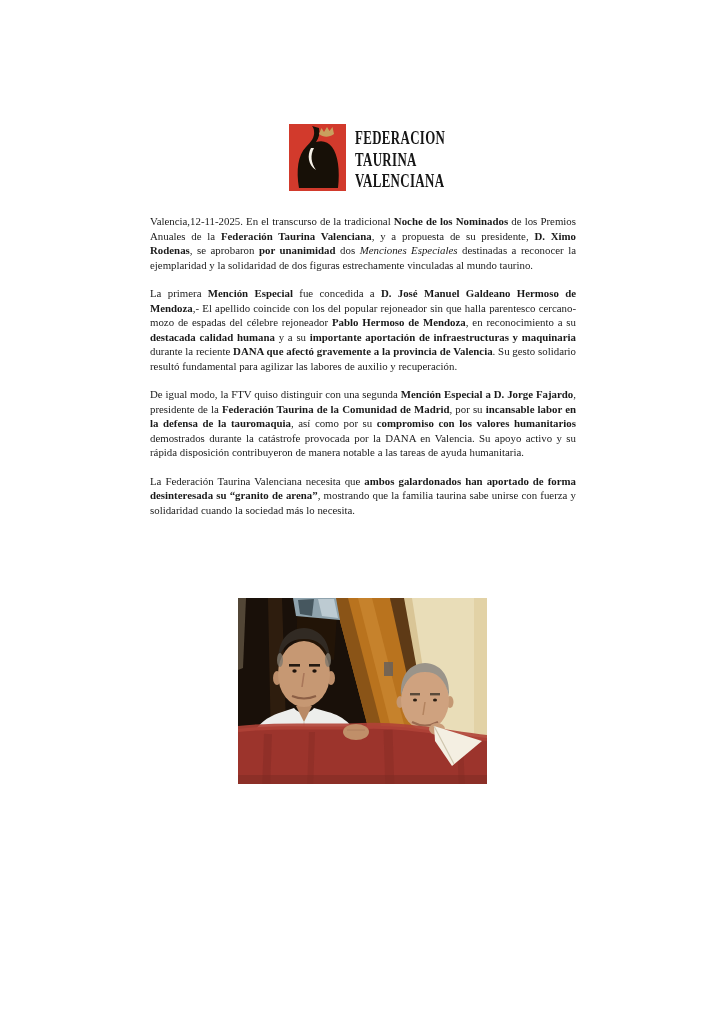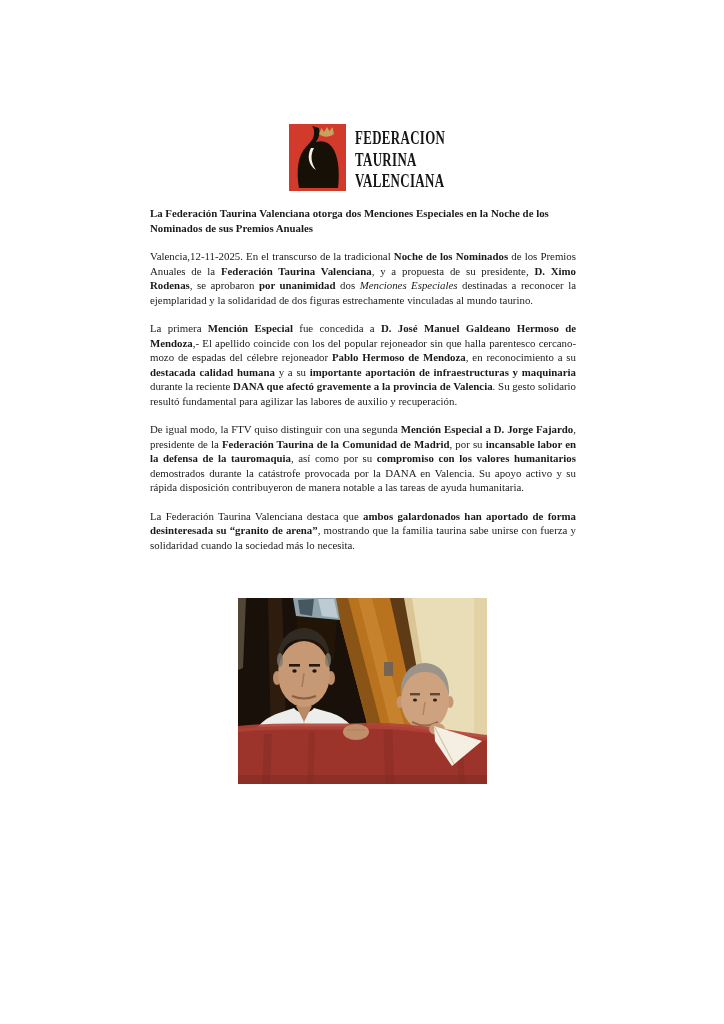--- a/index.html
+++ b/index.html
@@ -73,25 +73,24 @@
       <path class="c-crown" d="M30,10 l2.5,-6 2.5,4 3,-5 2.5,4 3,-4 1.5,7 c-5,3.5 -10.5,3.5 -15,0 z"></path>
     </svg>
     <div class="logo-text">
       <div>FEDERACION</div>
       <div>TAURINA</div>
       <div>VALENCIANA</div>
     </div>
   </header>
 
   <main class="content">
-    <h1>La Federación Taurina Valenciana otorga dos Menciones Especiales en la Noche de los Nominados de sus Premios Anuales</h1>
     <p><span>Valencia,12-11-2025.  En el transcurso de la tradicional </span><span style="font-weight: bold;">Noche de los Nominados</span><span> de los Premios Anuales de la </span><span style="font-weight: bold;">Federación Taurina Valenciana</span><span>, y a propuesta de su presidente, </span><span style="font-weight: bold;">D. Ximo Rodenas</span><span>, se aprobaron </span><span style="font-weight: bold;">por unanimidad</span><span> dos </span><span style="font-style: italic;">Menciones Especiales</span><span> destinadas a reconocer la ejemplaridad y la solidaridad de dos figuras estrechamente vinculadas al mundo taurino.</span></p>
     <p><span>La primera </span><span style="font-weight: bold;">Mención Especial</span><span> fue concedida a </span><span style="font-weight: bold;">D. José Manuel Galdeano Hermoso de Mendoza</span><span>,- El apellido coincide con los del popular rejoneador sin que halla parentesco cercano- mozo de espadas del célebre rejoneador </span><span style="font-weight: bold;">Pablo Hermoso de Mendoza</span><span>, en reconocimiento a su </span><span style="font-weight: bold;">destacada calidad humana</span><span> y a su </span><span style="font-weight: bold;">importante aportación de infraestructuras y maquinaria</span><span> durante la reciente </span><span style="font-weight: bold;">DANA que afectó gravemente a la provincia de Valencia</span><span>. Su gesto solidario resultó fundamental para agilizar las labores de auxilio y recuperación.</span></p>
     <p><span>De igual modo, la FTV quiso distinguir con una segunda </span><span style="font-weight: bold;">Mención Especial a D. Jorge Fajardo</span><span>, presidente de la </span><span style="font-weight: bold;">Federación Taurina de la Comunidad de Madrid</span><span>, por su </span><span style="font-weight: bold;">incansable labor en la defensa de la tauromaquia</span><span>, así como por su </span><span style="font-weight: bold;">compromiso con los valores humanitarios</span><span> demostrados durante la catástrofe provocada por la DANA en Valencia. Su apoyo activo y su rápida disposición contribuyeron de manera notable a las tareas de ayuda humanitaria.</span></p>
-    <p><span>La Federación Taurina Valenciana destaca que </span><span style="font-weight: bold;">ambos galardonados han aportado de forma desinteresada su “granito de arena”</span><span>, mostrando que la familia taurina sabe unirse con fuerza y solidaridad cuando la sociedad más lo necesita.</span></p>
+    <p><span>La Federación Taurina Valenciana necesita que </span><span style="font-weight: bold;">ambos galardonados han aportado de forma desinteresada su “granito de arena”</span><span>, mostrando que la familia taurina sabe unirse con fuerza y solidaridad cuando la sociedad más lo necesita.</span></p>
   </main>
 
   <figure class="photo">
     <svg viewBox="0 0 249 193" preserveAspectRatio="none" aria-hidden="true">
 
       <g>
         <rect class="c-interior" x="0" y="0" width="249" height="193"></rect>
         <polygon points="0,0 8,0 5,70 0,72" fill="#d8c49e" opacity="0.30"></polygon>
         <polygon points="30,0 44,0 50,193 34,193" fill="#33200f" opacity="0.85"></polygon>
         <polygon points="60,0 100,0 96,62 58,52" fill="#241508" opacity="0.9"></polygon>

